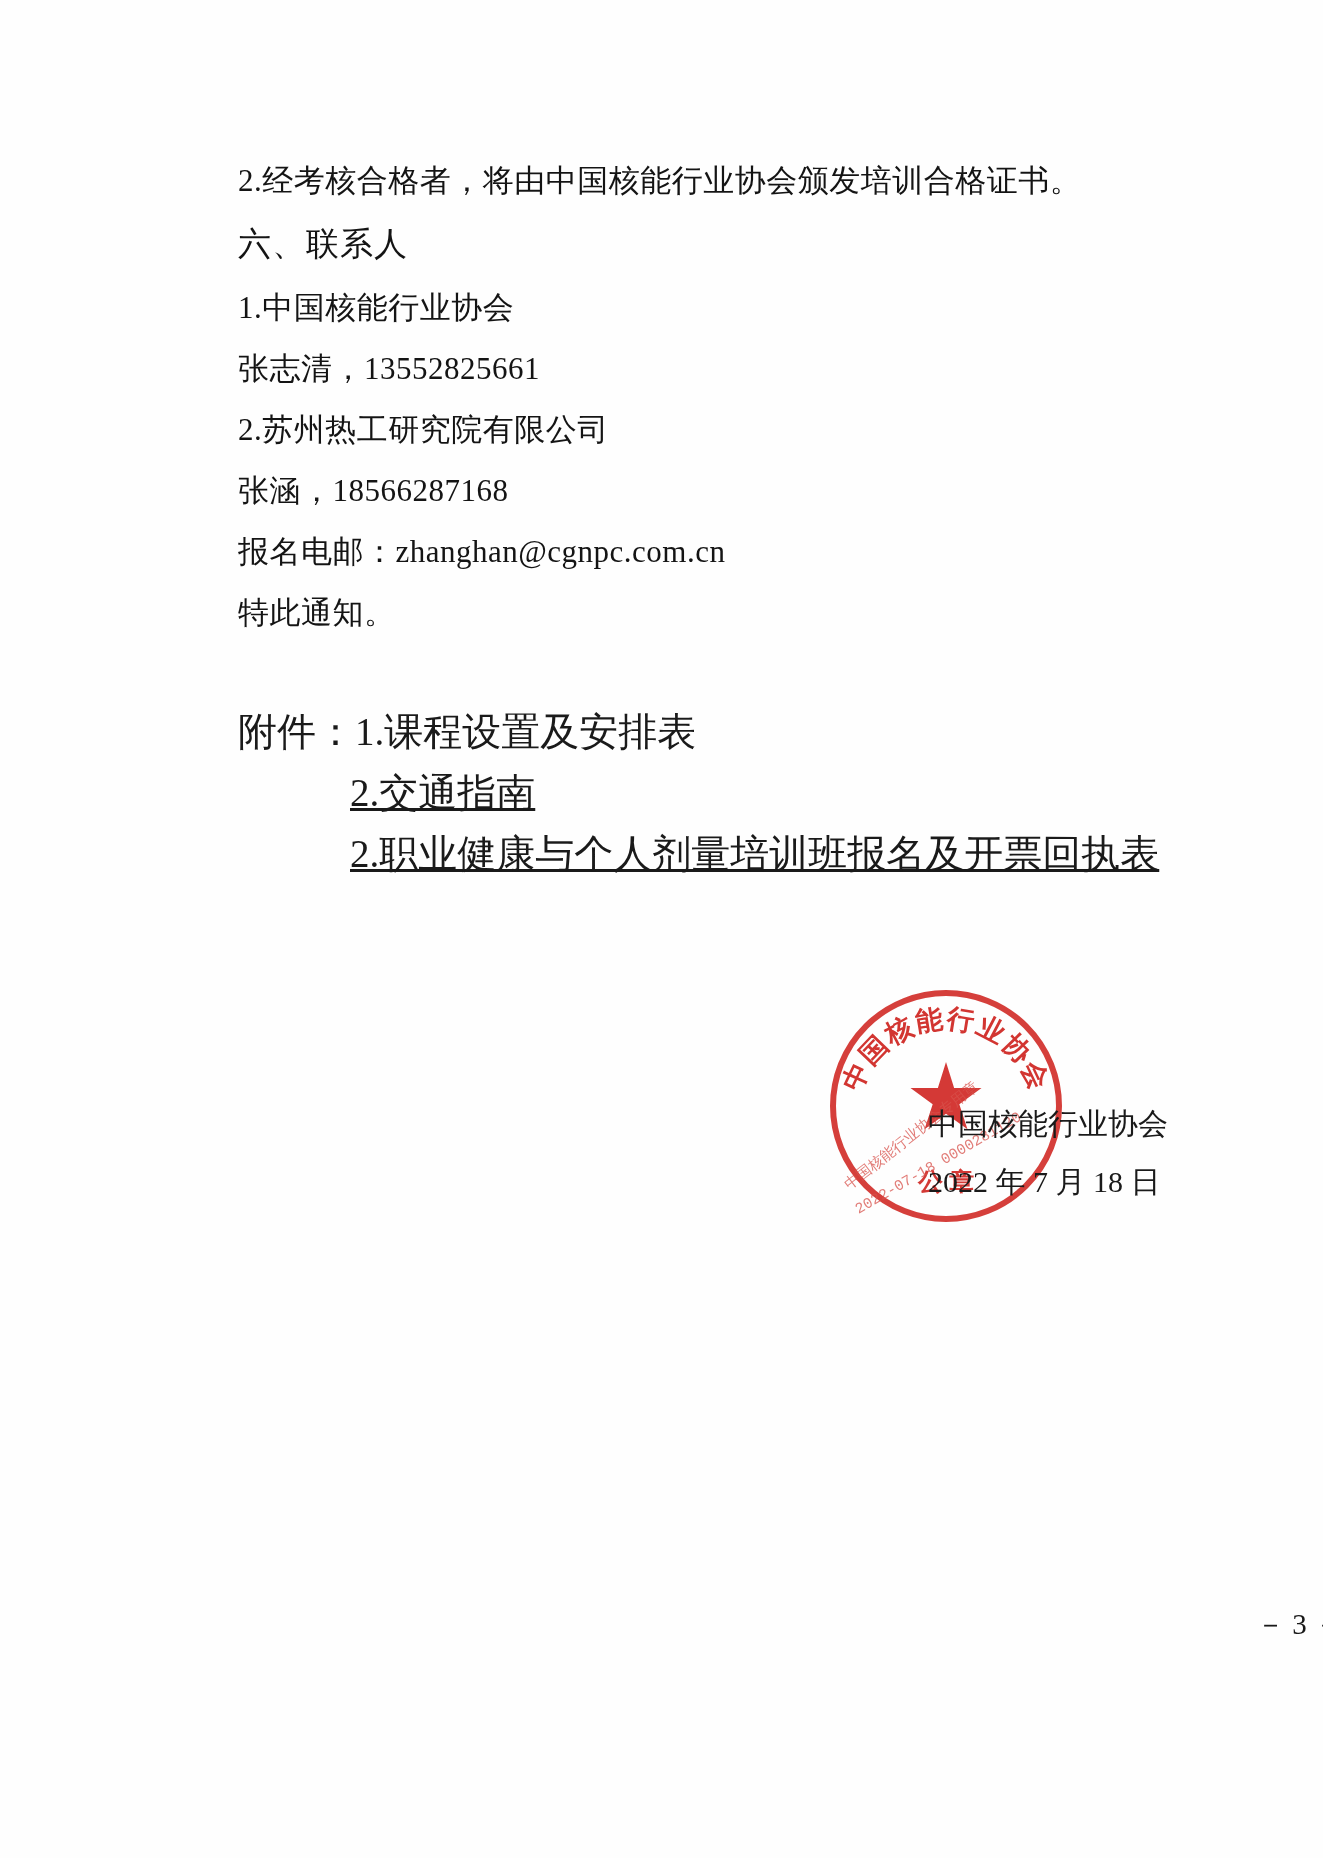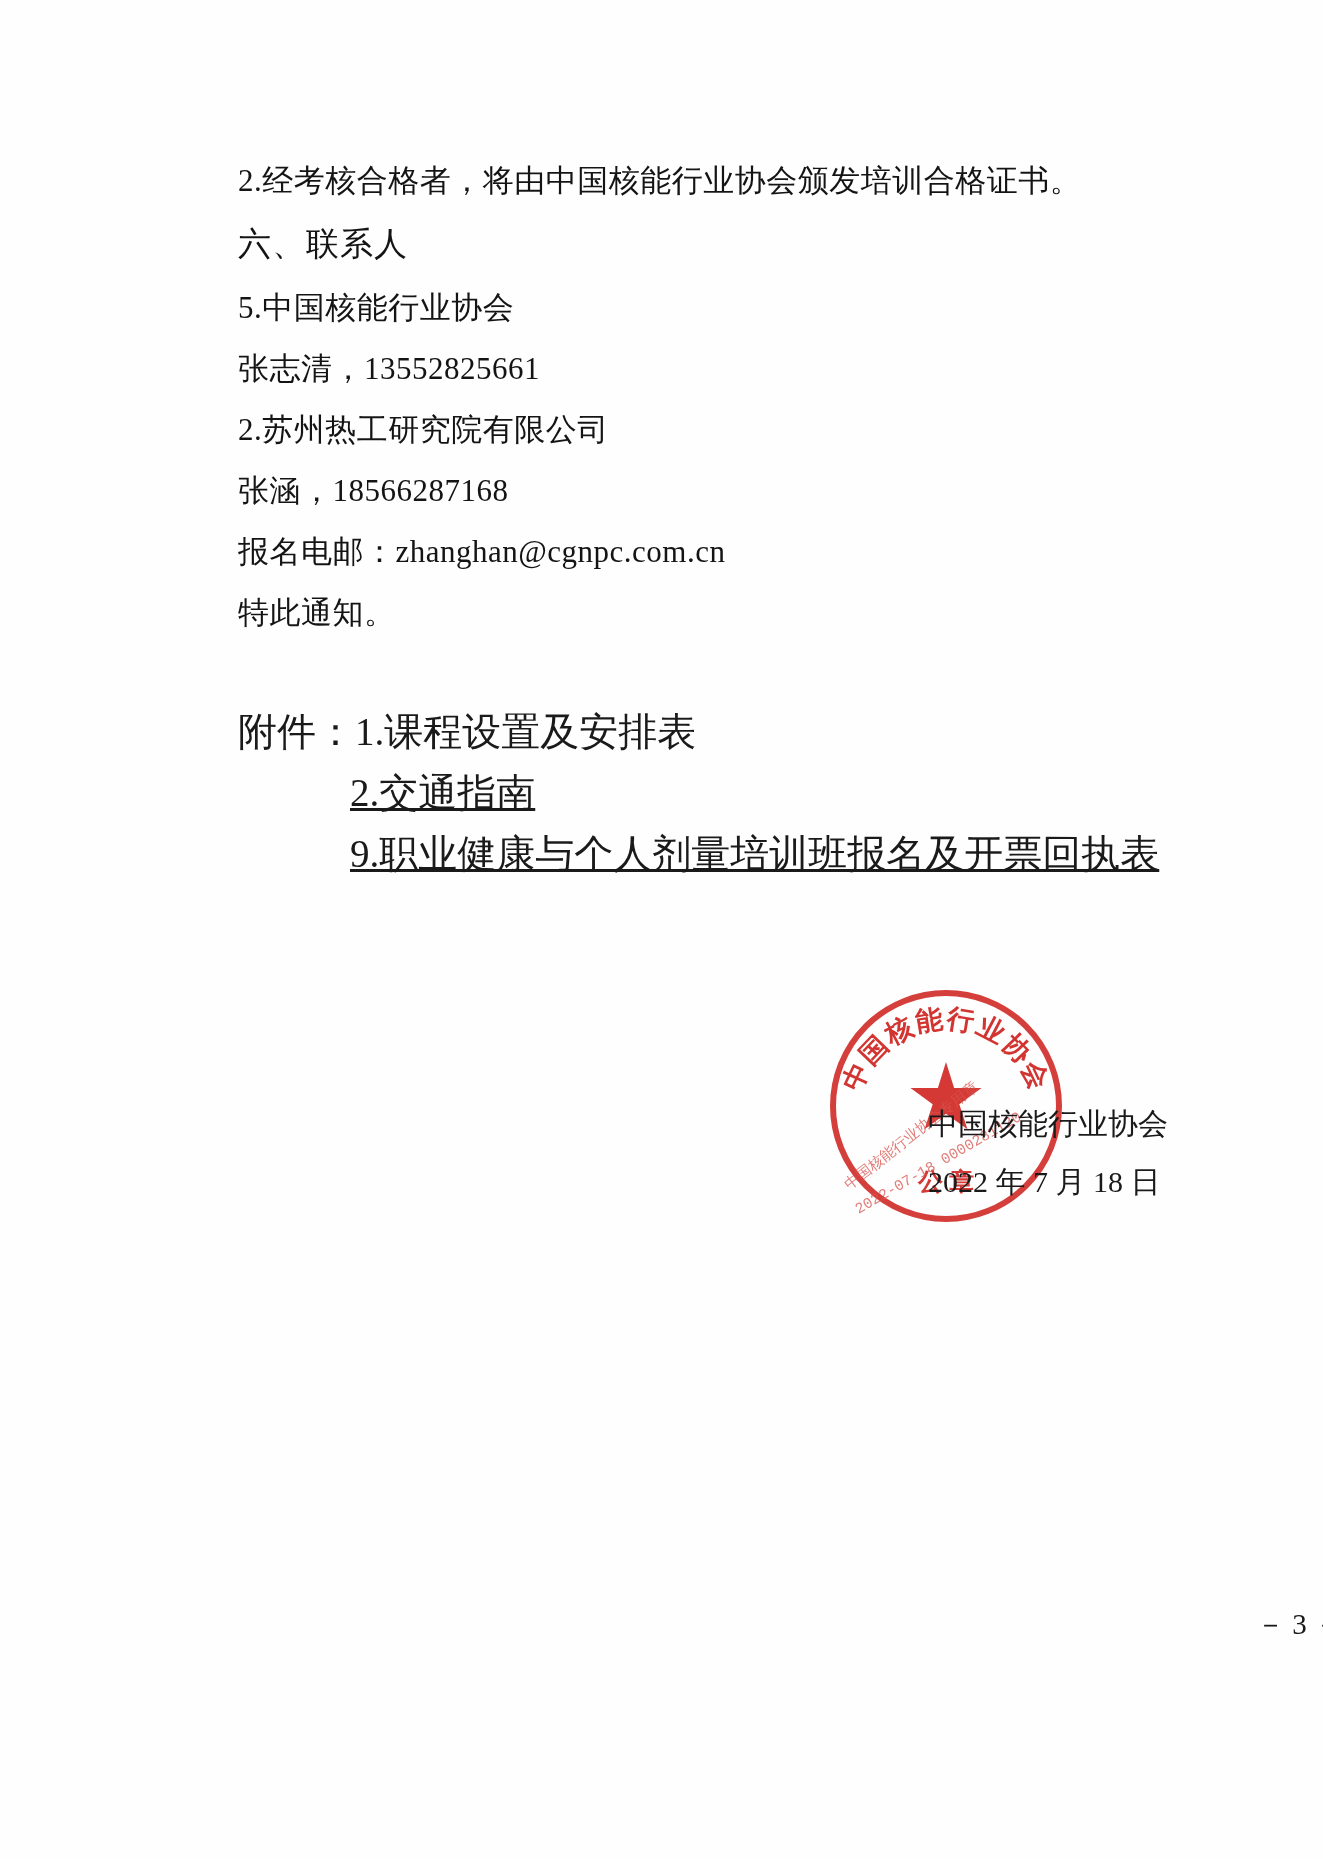--- a/index.html
+++ b/index.html
@@ -165,35 +165,35 @@
 <body>
 
 <div class="page">
 
   <div class="content">
 
     <div class="line">2.经考核合格者，将由中国核能行业协会颁发培训合格证书。</div>
 
     <div class="line heading">六、联系人</div>
 
-    <div class="line">5.中国核能行业协会</div>
+    <div class="line">1.中国核能行业协会</div>
     <div class="line">张志清，13552825661</div>
     <div class="line">2.苏州热工研究院有限公司</div>
     <div class="line">张涵，18566287168</div>
 
     <div class="line">报名电邮：zhanghan@cgnpc.com.cn</div>
 
     <div class="line">特此通知。</div>
 
     <div class="spacer"></div>
 
     <div class="attach-block">
       <div class="attach-line"><span>附件：</span><span>1.课程设置及安排表</span></div>
       <div class="attach-line attach-indent">2.交通指南</div>
-      <div class="attach-line attach-indent">9.职业健康与个人剂量培训班报名及开票回执表</div>
+      <div class="attach-line attach-indent">2.职业健康与个人剂量培训班报名及开票回执表</div>
     </div>
 
     <div class="seal">
       <div class="seal-ring"></div>
       <svg class="seal-arc-text" viewBox="0 0 232 232">
         <defs>
           <path id="arcpath" d="M 26 128 A 90 90 0 0 1 206 128" fill="none"></path>
         </defs>
         <text>
           <textPath href="#arcpath" startOffset="50%" text-anchor="middle">中国核能行业协会</textPath>

